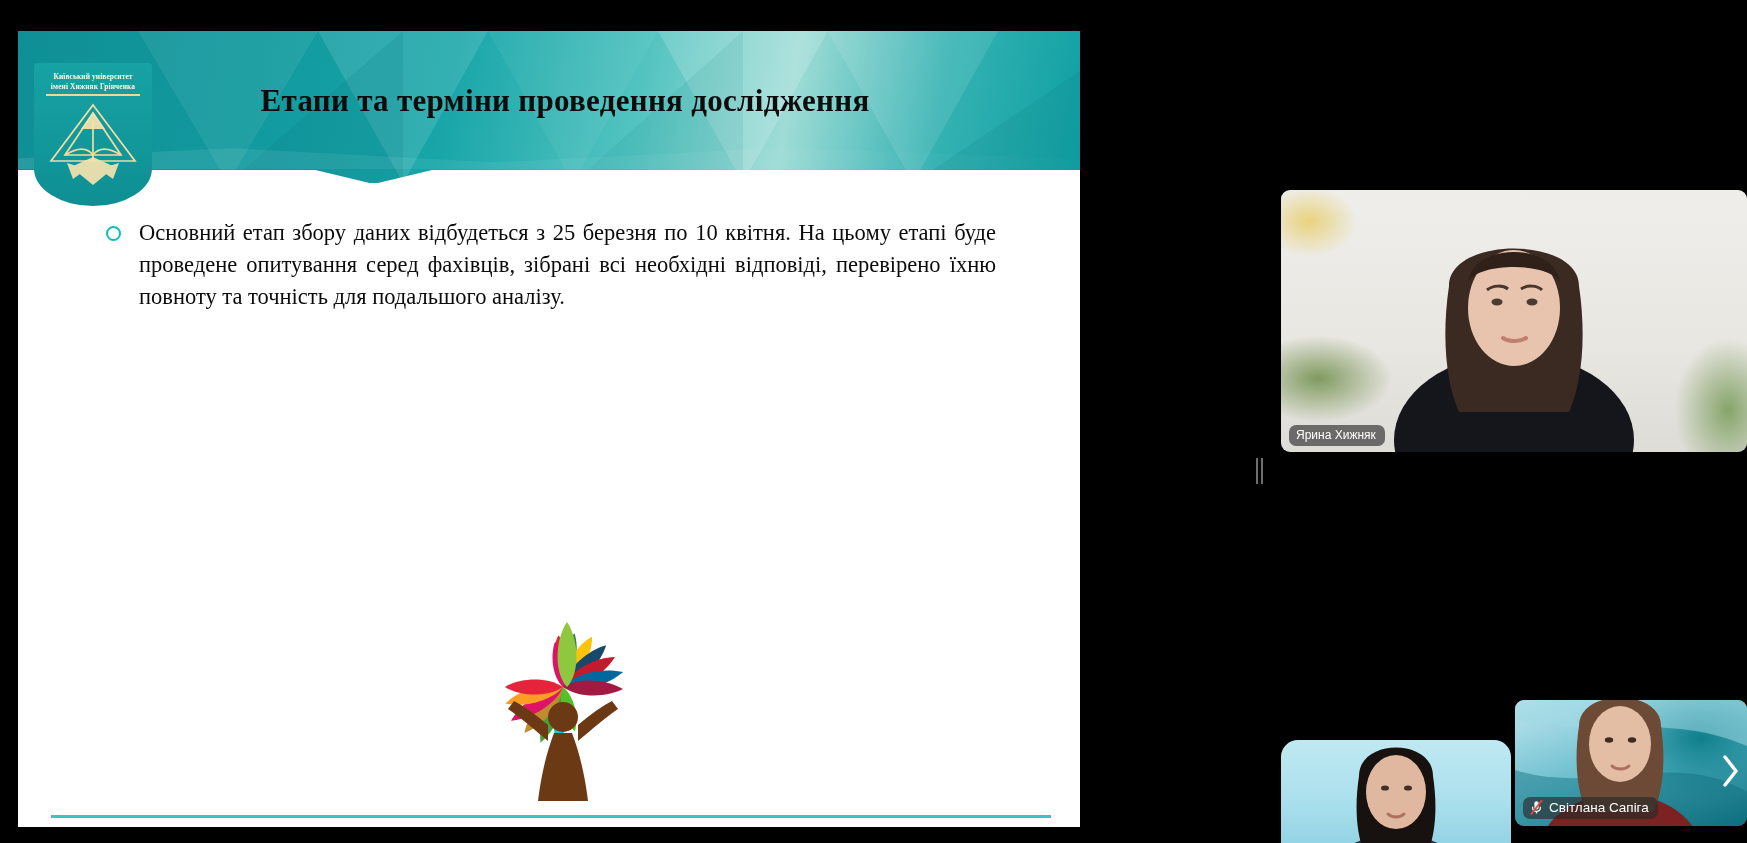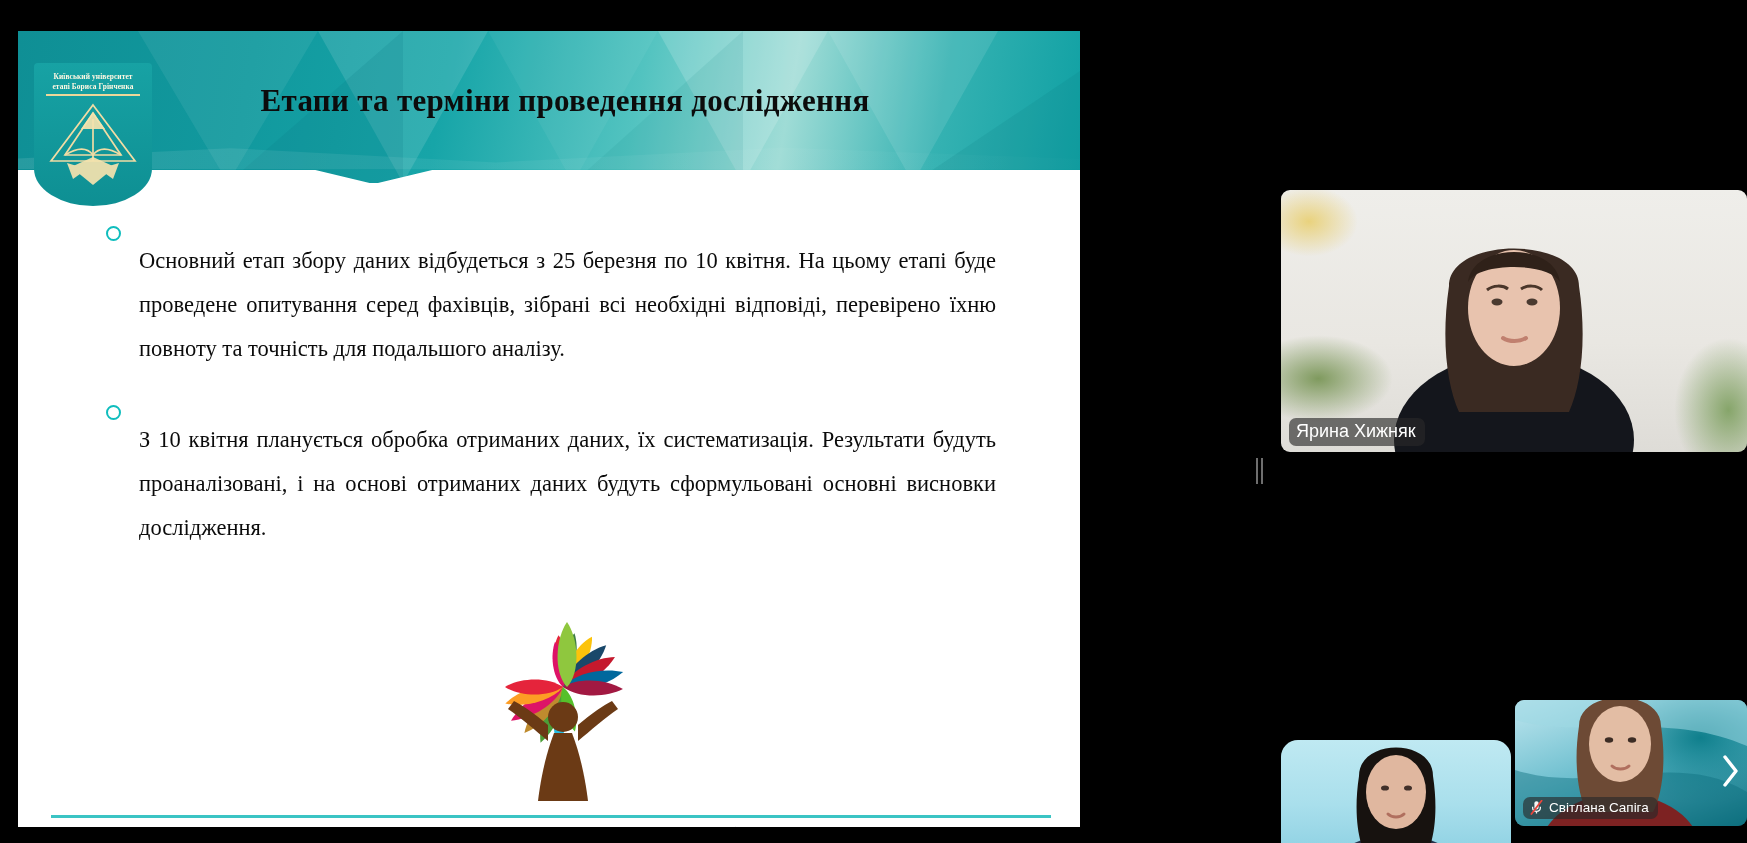--- a/index.html
+++ b/index.html
@@ -48,22 +48,22 @@
     font-size:7.4px;line-height:10px;color:#fff8e2;font-weight:bold;letter-spacing:.1px;}
   #crest-rule{position:absolute;left:12px;top:31px;width:94px;height:1.6px;background:#edd79a;}
   #crest-emblem{position:absolute;left:9px;top:36px;width:100px;height:98px;}
 
   
   #bullets{position:absolute;left:88px;top:186px;width:890px;}
   .bullet{display:flex;align-items:flex-start;margin-bottom:25px;}
   .b-ring{flex:0 0 auto;width:15px;height:15px;border:2.6px solid #0fbdbd;border-radius:50%;
     margin:9px 18px 0 0;box-sizing:border-box;}
   .b-text{
-    font-family:"Liberation Serif",serif;font-size:22.5px;line-height:44px;color:#0b0b0b;
-    text-align:justify;flex:1;margin-top:22px;
+    font-family:"Liberation Serif",serif;font-size:22.5px;line-height:32px;color:#0b0b0b;
+    text-align:justify;flex:1;
   }
 
   
   #tree{position:absolute;left:430px;top:578px;width:230px;height:200px;}
 
   
   #slide-rule{position:absolute;left:33px;top:784px;width:1000px;height:2.6px;background:#3bc4c4;}
 
   
   #cursor{position:absolute;left:716px;top:795px;width:14px;height:20px;}
@@ -80,21 +80,21 @@
   #tile-main{left:0;top:190px;width:466px;height:262px;}
   #tile-b1{left:0;top:740px;width:230px;height:143px;border-radius:17px;}
   #tile-b2{left:234px;top:700px;width:232px;height:126px;}
 
   .namebar{
     position:absolute;left:8px;bottom:7px;max-width:90%;
     display:flex;align-items:center;gap:6px;
     background:rgba(40,40,40,.64);border-radius:7px;padding:3px 9px 4px 7px;
     color:#fff;font-size:13.5px;white-space:nowrap;
   }
-  #tile-main .namebar{bottom:6px;font-size:18px;}
+  #tile-main .namebar{bottom:6px;font-size:12px;}
   .mic-off{flex:0 0 auto;width:13px;height:15px;position:relative;}
 
   
   .cam{position:absolute;inset:0;}
   .cam-main{background:
      radial-gradient(ellipse 120px 70px at 8% 72%, #7f9a5e 0%, rgba(127,154,94,0) 62%),
      radial-gradient(ellipse 90px 120px at 96% 84%, #86a56a 0%, rgba(134,165,106,0) 60%),
      radial-gradient(ellipse 70px 50px at 6% 12%, #e9d27d 0%, rgba(233,210,125,0) 70%),
      linear-gradient(180deg,#efeeea 0%,#e9e7e2 58%,#dedcd7 100%);}
   .cam-b1{background:
@@ -125,21 +125,21 @@
         </svg>
         <div id="hdr-wave"></div>
         <div id="hdr-notch"></div>
       </div>
 
       <div id="slide-title">Етапи та терміни проведення дослідження</div>
 
       <div id="crest">
         <div id="crest-text">
           <span>Київський університет</span><br>
-          <span>етапі Бориса Грінченка</span>
+          <span>імені Хижняк Грінченка</span>
         </div>
         <div id="crest-rule"></div>
         <svg id="crest-emblem" viewBox="0 0 100 98">
           <g fill="none" stroke="#f0dca4" stroke-width="1.7">
             <path d="M50 6 L92 62 L8 62 Z"></path>
             <path d="M50 14 L78 56 L22 56 Z"></path>
             <path d="M50 20 L50 62"></path>
             <path d="M22 56 C35 48 44 48 50 56 C56 48 65 48 78 56"></path>
           </g>
           <g fill="#f5e3ae" opacity="0.92">
@@ -149,24 +149,20 @@
             <path d="M76 64 L56 70 L70 80 Z"></path>
           </g>
         </svg>
       </div>
 
       <div id="bullets">
         <div class="bullet">
           <span class="b-ring"></span>
           <span class="b-text"> Основний етап збору даних відбудеться з 25 березня по 10 квітня. На цьому етапі буде проведене опитування серед фахівців, зібрані всі необхідні відповіді, перевірено їхню повноту та точність для подальшого аналізу.</span>
         </div>
-        <div class="bullet">
-          <span class="b-ring"></span>
-          <span class="b-text">З 10 квітня планується обробка отриманих даних, їх систематизація. Результати будуть проаналізовані, і на основі отриманих даних будуть сформульовані основні висновки дослідження.</span>
-        </div>
       </div>
 
       <svg id="tree" viewBox="0 0 230 200">
         <g>
 
           <g transform="translate(115,78)">
             <g transform="rotate(-95)">
                 <path d="M0 0 C 16 -10 40 -8 52 0 C 40 8 16 10 0 0 Z" fill="#e5243b"></path>
               </g>
             <g transform="rotate(-78)">

